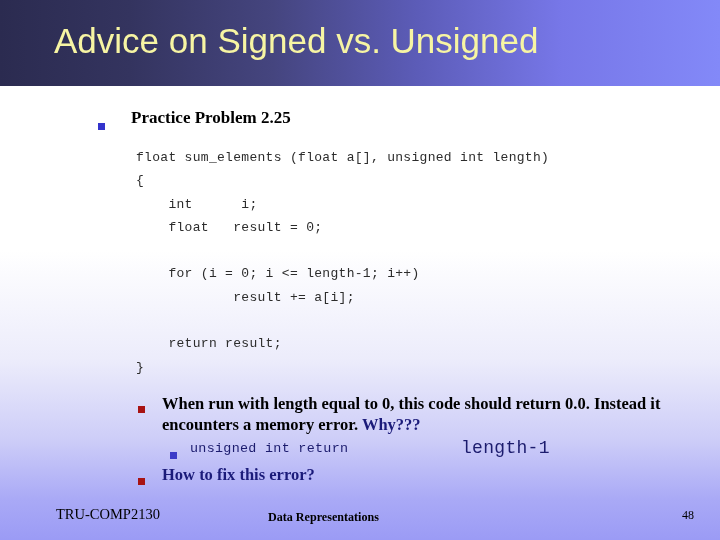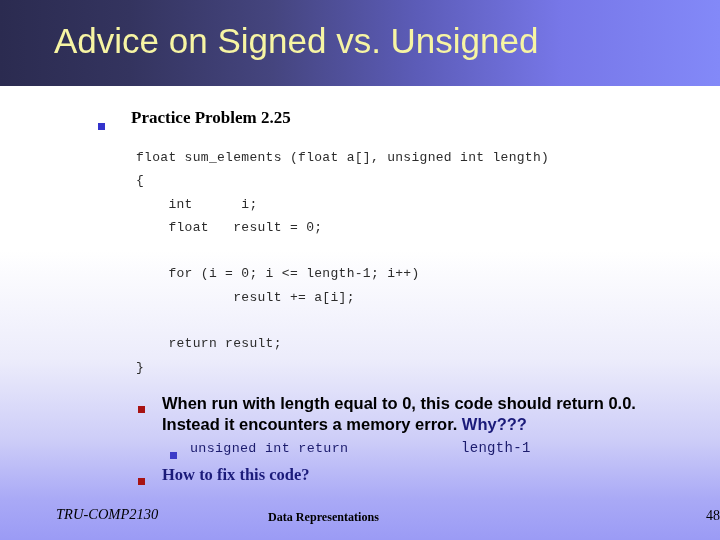--- a/index.html
+++ b/index.html
@@ -112,21 +112,21 @@
   .l2-bullet {
     position: absolute;
     left: 0px;
     top: 7px;
   }
   .l2-text {
     position: absolute;
     left: 24px;
     top: 0px;
     width: 516px;
-    font-family: Liberation Sans, sans-serif;
+    font-family: Liberation Serif, serif;
     font-size: 16.5px;
     line-height: 21px;
     font-weight: bold;
     color: #000000;
     text-align: left;
   }
   .why { color: #1b1b7a; }
 
   
   .l3-row {
@@ -149,21 +149,21 @@
     line-height: 19px;
     color: #1c1c6e;
     white-space: pre;
     letter-spacing: 0.3px;
   }
   .l3-code2 {
     position: absolute;
     left: 291px;
     top: 0px;
     font-family: "Liberation Mono", monospace;
-    font-size: 14px;
+    font-size: 18px;
     line-height: 19px;
     color: #1c1c6e;
     white-space: pre;
     letter-spacing: 0.3px;
     text-align: right;
   }
 
   
   .fix-row {
     position: absolute;
@@ -190,40 +190,39 @@
 
   
   .footer-left {
     position: absolute;
     left: 56px;
     top: 506px;
     font-family: "Liberation Serif", serif;
     font-size: 14.5px;
     color: #000000;
     white-space: nowrap;
-    font-style: italic;
   }
   .footer-center {
     position: absolute;
     left: 268px;
     top: 509px;
     font-family: "Liberation Serif", serif;
     font-size: 13px;
     font-weight: bold;
     color: #000000;
     white-space: nowrap;
     transform: scaleX(0.93);
     transform-origin: left top;
   }
   .footer-page {
     position: absolute;
-    left: 706px;
+    left: 682px;
     top: 508px;
     font-family: "Liberation Serif", serif;
-    font-size: 14px;
+    font-size: 12px;
     color: #000000;
     white-space: nowrap;
   }
 </style>
 </head>
 <body>
 
 <div class="slide">
 
   <div class="title-band"></div>
@@ -261,20 +260,20 @@
       <span class="bullet-sq bullet-blue2"></span>
     </span>
     <span class="l3-code">unsigned int return</span>
     <span class="l3-code2">length-1</span>
   </div>
 
   <div class="fix-row">
     <span class="fix-bullet">
       <span class="bullet-sq bullet-red"></span>
     </span>
-    <span class="fix-text">How to fix this code?</span>
+    <span class="fix-text">How to fix this error?</span>
   </div>
 
   <div class="footer-left">TRU-COMP2130</div>
   <div class="footer-center">Data Representations</div>
   <div class="footer-page">48</div>
 
 </div>
 
 </body></html>

